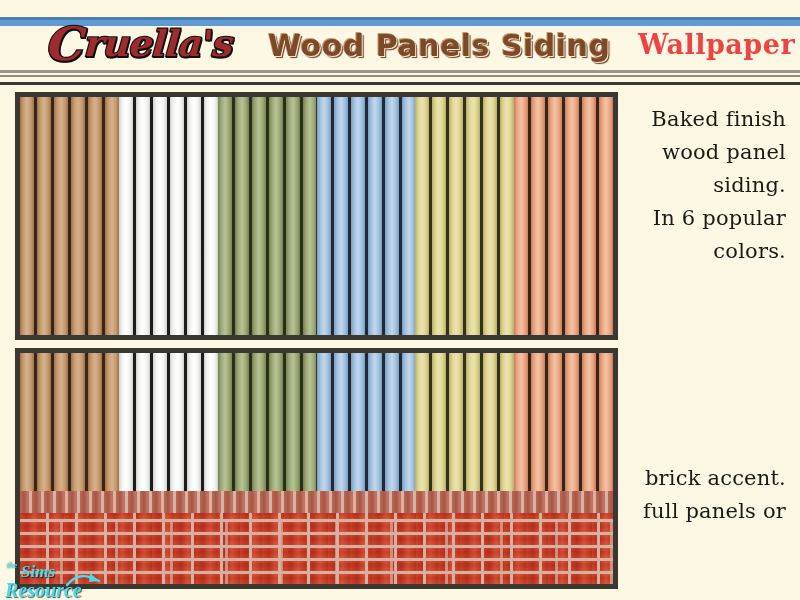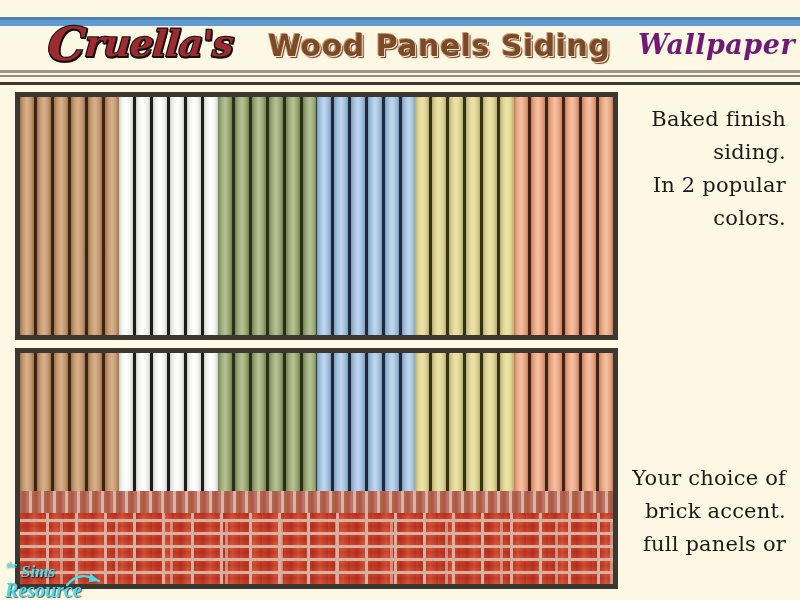--- a/index.html
+++ b/index.html
@@ -77,24 +77,23 @@
       1px 1px 0 #f7e7d2,
       2px 2px 1px #6b3d1e,
       -1px -1px 0 #c59a72;
     white-space: nowrap;
   }
 
   #header-wallpaper {
     position: absolute;
     left: 638px; top: 3px;
     font-family: "DejaVu Serif", serif;
-    font-style: italic;
     font-weight: bold;
     font-size: 27px;
-    color: #701a75;
+    color: #ef4444;
     letter-spacing: 0.5px;
     white-space: nowrap;
   }
 
   
   #divider-group {
     position: absolute;
     left: 0; top: 68px;
     width: 800px; height: 20px;
   }
@@ -270,27 +269,27 @@
       <div class="siding-strip" style="left: 494.167px; width: 98.8333px; height: 138px; background-color: rgb(233, 165, 132); background-image: repeating-linear-gradient(90deg, rgba(0, 0, 0, 0) 0px, rgba(0, 0, 0, 0) 14px, rgb(58, 35, 26) 14px, rgb(58, 35, 26) 17px), repeating-linear-gradient(90deg, rgb(201, 127, 92) 0px, rgb(233, 165, 132) 3px, rgb(243, 195, 164) 7px, rgb(233, 165, 132) 11px, rgb(201, 127, 92) 14px, rgb(201, 127, 92) 17px), repeating-linear-gradient(4deg, rgba(255, 255, 255, 0.16) 0px, rgba(255, 255, 255, 0.16) 1px, rgba(0, 0, 0, 0) 1px, rgba(0, 0, 0, 0) 5px, rgba(0, 0, 0, 0.1) 5px, rgba(0, 0, 0, 0.1) 6px, rgba(0, 0, 0, 0) 6px, rgba(0, 0, 0, 0) 13px); background-blend-mode: normal, normal, overlay;"></div>
     </div>
   <div class="brick-band" style="height:93px;">
     <div class="brick-soldier"></div>
     <div class="brick-running"></div>
   </div>
 </div>
 
 <div class="side-text" id="text-top">
   <div>Baked finish</div>
+  <div>wood panel</div>
   <div>siding.</div>
-  <div>In 2 popular</div>
+  <div>In 6 popular</div>
   <div>colors.</div>
 </div>
 
 <div class="side-text" id="text-bottom">
-  <div>Your choice of</div>
   <div>brick accent.</div>
   <div>full panels or</div>
 </div>
 
 <div id="watermark">
   <span class="wm-the">the</span>
   <span class="wm-sims">Sims</span>
   <span class="wm-resource">Resource</span>
   <svg class="wm-swoosh" viewBox="0 0 34 16">
     <path d="M1 13 C 10 2, 20 2, 33 9" stroke="#49dcec" stroke-width="2.4" fill="none" stroke-linecap="round"></path>

